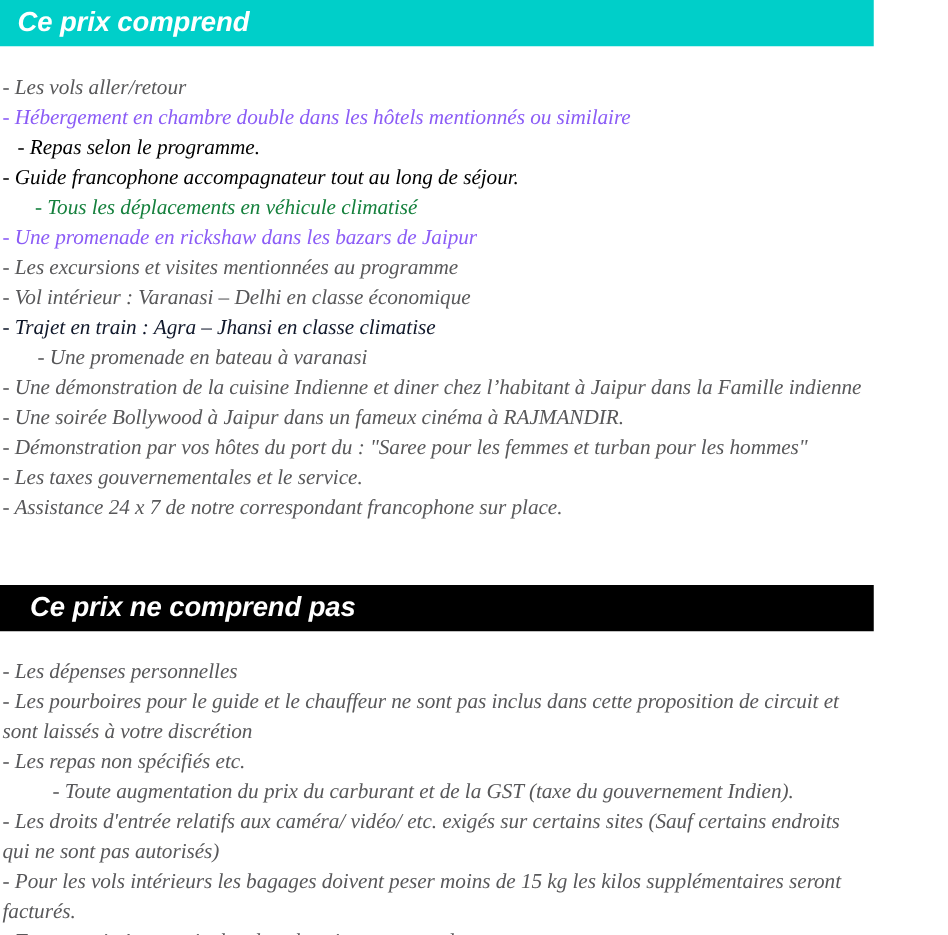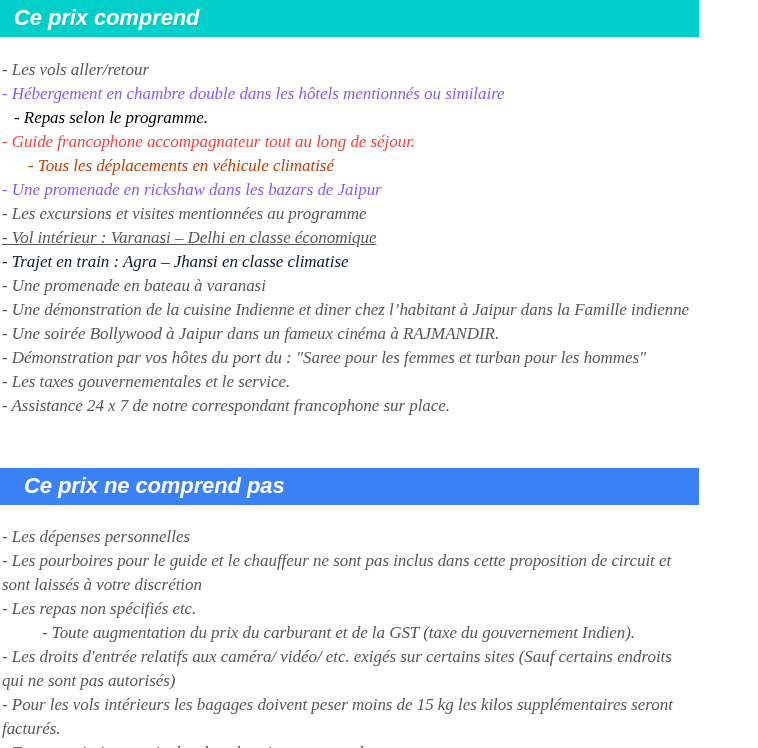--- a/index.html
+++ b/index.html
@@ -82,40 +82,40 @@
     <div class="section-banner" style="background: rgb(0, 207, 201);">
       <span class="section-banner-title" style="color: rgb(255, 255, 255);">Ce prix comprend</span>
     </div>
 
     <div class="spacer-after-banner-1"></div>
 
     <div class="section-body">
       <p class="bullet-line" style="color: rgb(88, 88, 90);">- Les vols aller/retour</p>
       <p class="bullet-line" style="color: #8b5cf6;">- Hébergement en chambre double dans les hôtels mentionnés ou similaire</p>
       <p class="bullet-line" style="color: #000000; padding-left: 14px;">- Repas selon le programme.</p>
-      <p class="bullet-line" style="color: #ef4444;">- Guide francophone accompagnateur tout au long de séjour.</p>
-      <p class="bullet-line" style="color: #c2410c; padding-left: 28px;">- Tous les déplacements en véhicule climatisé</p>
+      <p class="bullet-line" style="color: #000000;">- Guide francophone accompagnateur tout au long de séjour.</p>
+      <p class="bullet-line" style="color: #15803d; padding-left: 28px;">- Tous les déplacements en véhicule climatisé</p>
       <p class="bullet-line" style="color: #8b5cf6;">- Une promenade en rickshaw dans les bazars de Jaipur</p>
       <p class="bullet-line" style="color: rgb(88, 88, 90);">- Les excursions et visites mentionnées au programme</p>
-      <p class="bullet-line" style="color: rgb(88, 88, 90); text-decoration: underline;">- Vol intérieur : Varanasi – Delhi en classe économique</p>
+      <p class="bullet-line" style="color: rgb(88, 88, 90);">- Vol intérieur : Varanasi – Delhi en classe économique</p>
       <p class="bullet-line" style="color: #0f172a;">- Trajet en train : Agra – Jhansi en classe climatise</p>
-      <p class="bullet-line" style="color: rgb(88, 88, 90);">- Une promenade en bateau à varanasi</p>
+      <p class="bullet-line" style="color: rgb(88, 88, 90); margin-left: 28px;">- Une promenade en bateau à varanasi</p>
       <p class="bullet-line" style="color: rgb(88, 88, 90);">- Une démonstration de la cuisine Indienne et diner chez l’habitant à Jaipur dans la Famille indienne</p>
       <p class="bullet-line" style="color: rgb(88, 88, 90);">- Une soirée Bollywood à Jaipur dans un fameux cinéma à RAJMANDIR.</p>
       <p class="bullet-line" style="color: rgb(88, 88, 90);">- Démonstration par vos hôtes du port du : "Saree pour les femmes et turban pour les hommes"</p>
       <p class="bullet-line" style="color: rgb(88, 88, 90); font-style: italic;">- Les taxes gouvernementales et le service.</p>
       <p class="bullet-line" style="color: rgb(88, 88, 90);">- Assistance 24 x 7 de notre correspondant francophone sur place.</p>
     </div>
   </div>
 
   <div class="spacer-after-first-list"></div>
   <div class="spacer-before-second-banner"></div>
 
   <div class="section">
-    <div class="section-banner" style="background: #3b82f6; padding-left: 24px;">
+    <div class="section-banner" style="background: #000000; padding-left: 24px;">
       <span class="section-banner-title" style="color: rgb(255, 255, 255);">Ce prix ne comprend pas</span>
     </div>
 
     <div class="spacer-after-banner-2"></div>
 
     <div class="section-body">
       <p class="bullet-line" style="color: rgb(88, 88, 90);">- Les dépenses personnelles</p>
       <p class="bullet-line" style="color: rgb(88, 88, 90);">- Les pourboires pour le guide et le chauffeur ne sont pas inclus dans cette proposition de circuit et sont laissés à votre discrétion</p>
       <p class="bullet-line" style="color: rgb(88, 88, 90);">- Les repas non spécifiés etc.</p>
       <p class="bullet-line" style="color: rgb(88, 88, 90); margin-left: 40px;">- Toute augmentation du prix du carburant et de la GST (taxe du gouvernement Indien).</p>

